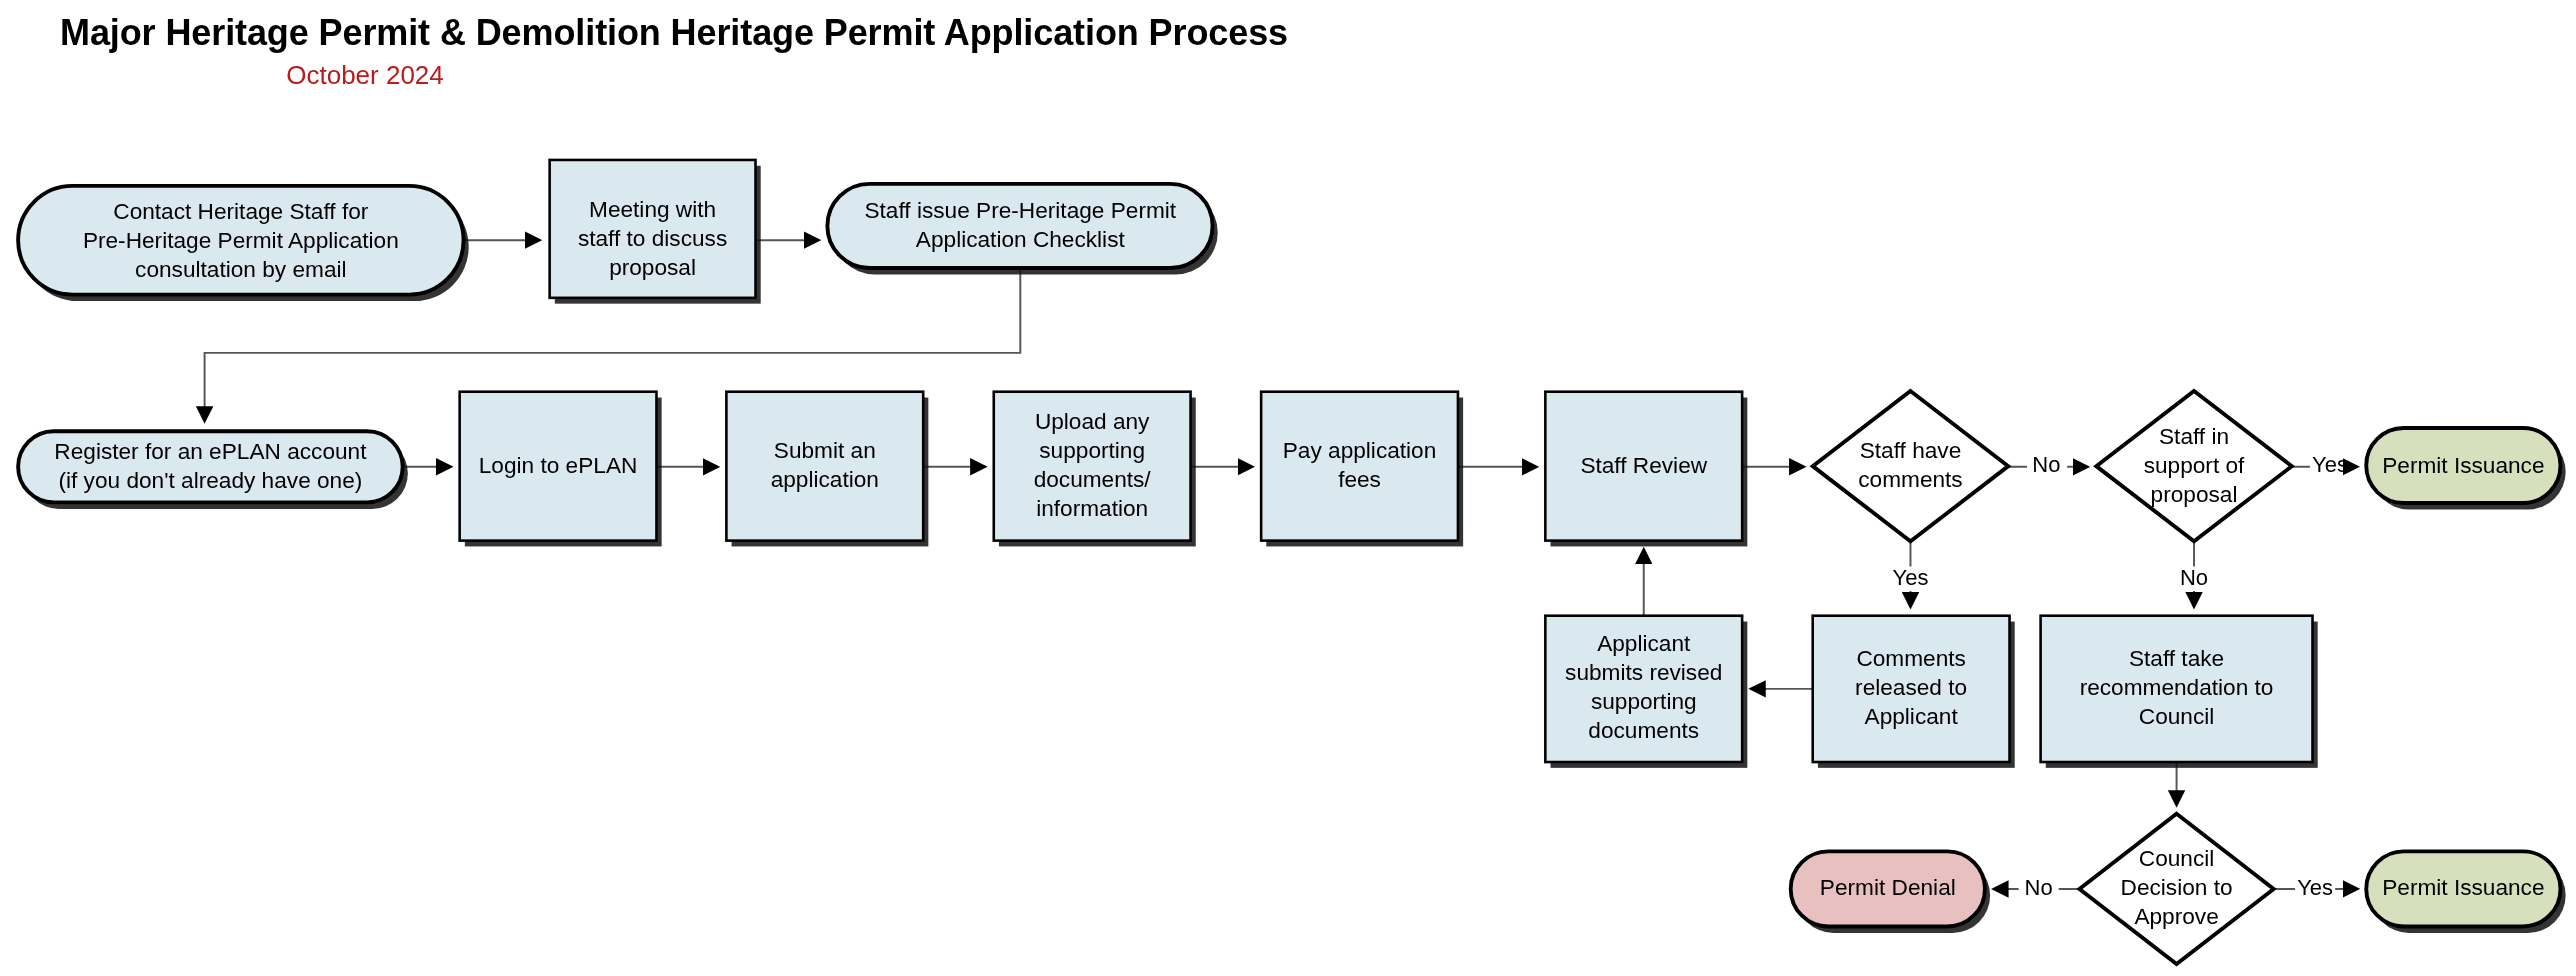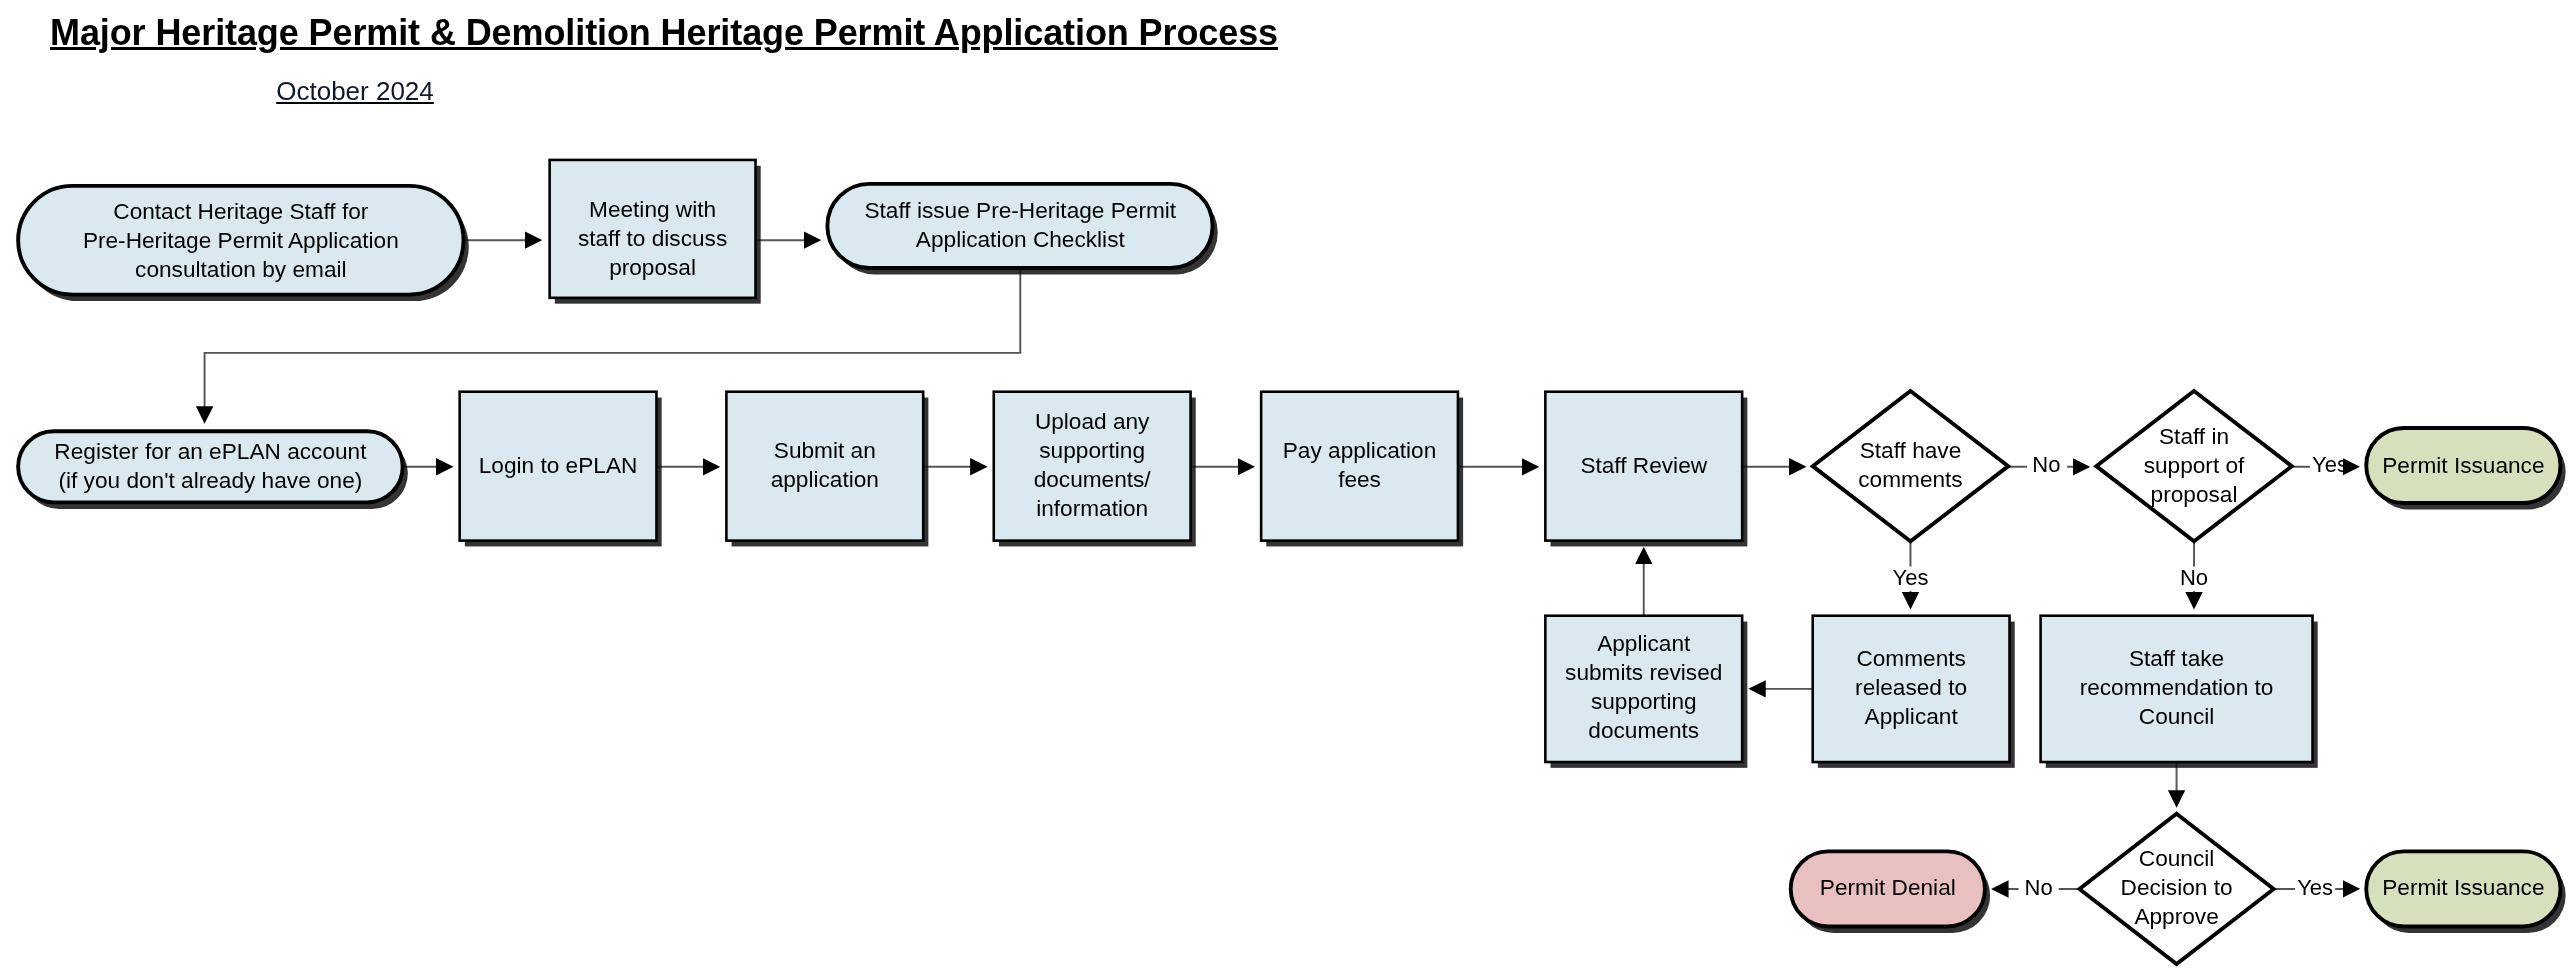--- a/index.html
+++ b/index.html
@@ -15,43 +15,42 @@
     overflow: hidden;
     position: relative;
   }
   #root {
     position: relative;
     width: 2576px;
     height: 977px;
   }
   .title-block {
     position: absolute;
-    left: 0;
+    left: 10px;
     top: 0;
     width: 1372px;
     padding-left: 50px;
     box-sizing: border-box;
-    text-decoration: underline;
   }
   .chart-title {
     font-size: 36px;
     font-weight: bold;
     color: #000;
     line-height: 1.1;
     margin: 0;
     padding-top: 13px;
     letter-spacing: -0.1px;
     white-space: nowrap;
   }
   .chart-subtitle {
     font-size: 26px;
     font-weight: normal;
-    color: #0f172a;
+    color: #b91c1c;
     text-align: center;
-    margin: 16px;
+    margin: 0;
     padding-top: 7.8px;
     padding-right: 712px;
   }
   svg#flow {
     position: absolute;
     left: 0;
     top: 0;
     width: 2576px;
     height: 977px;
   }

